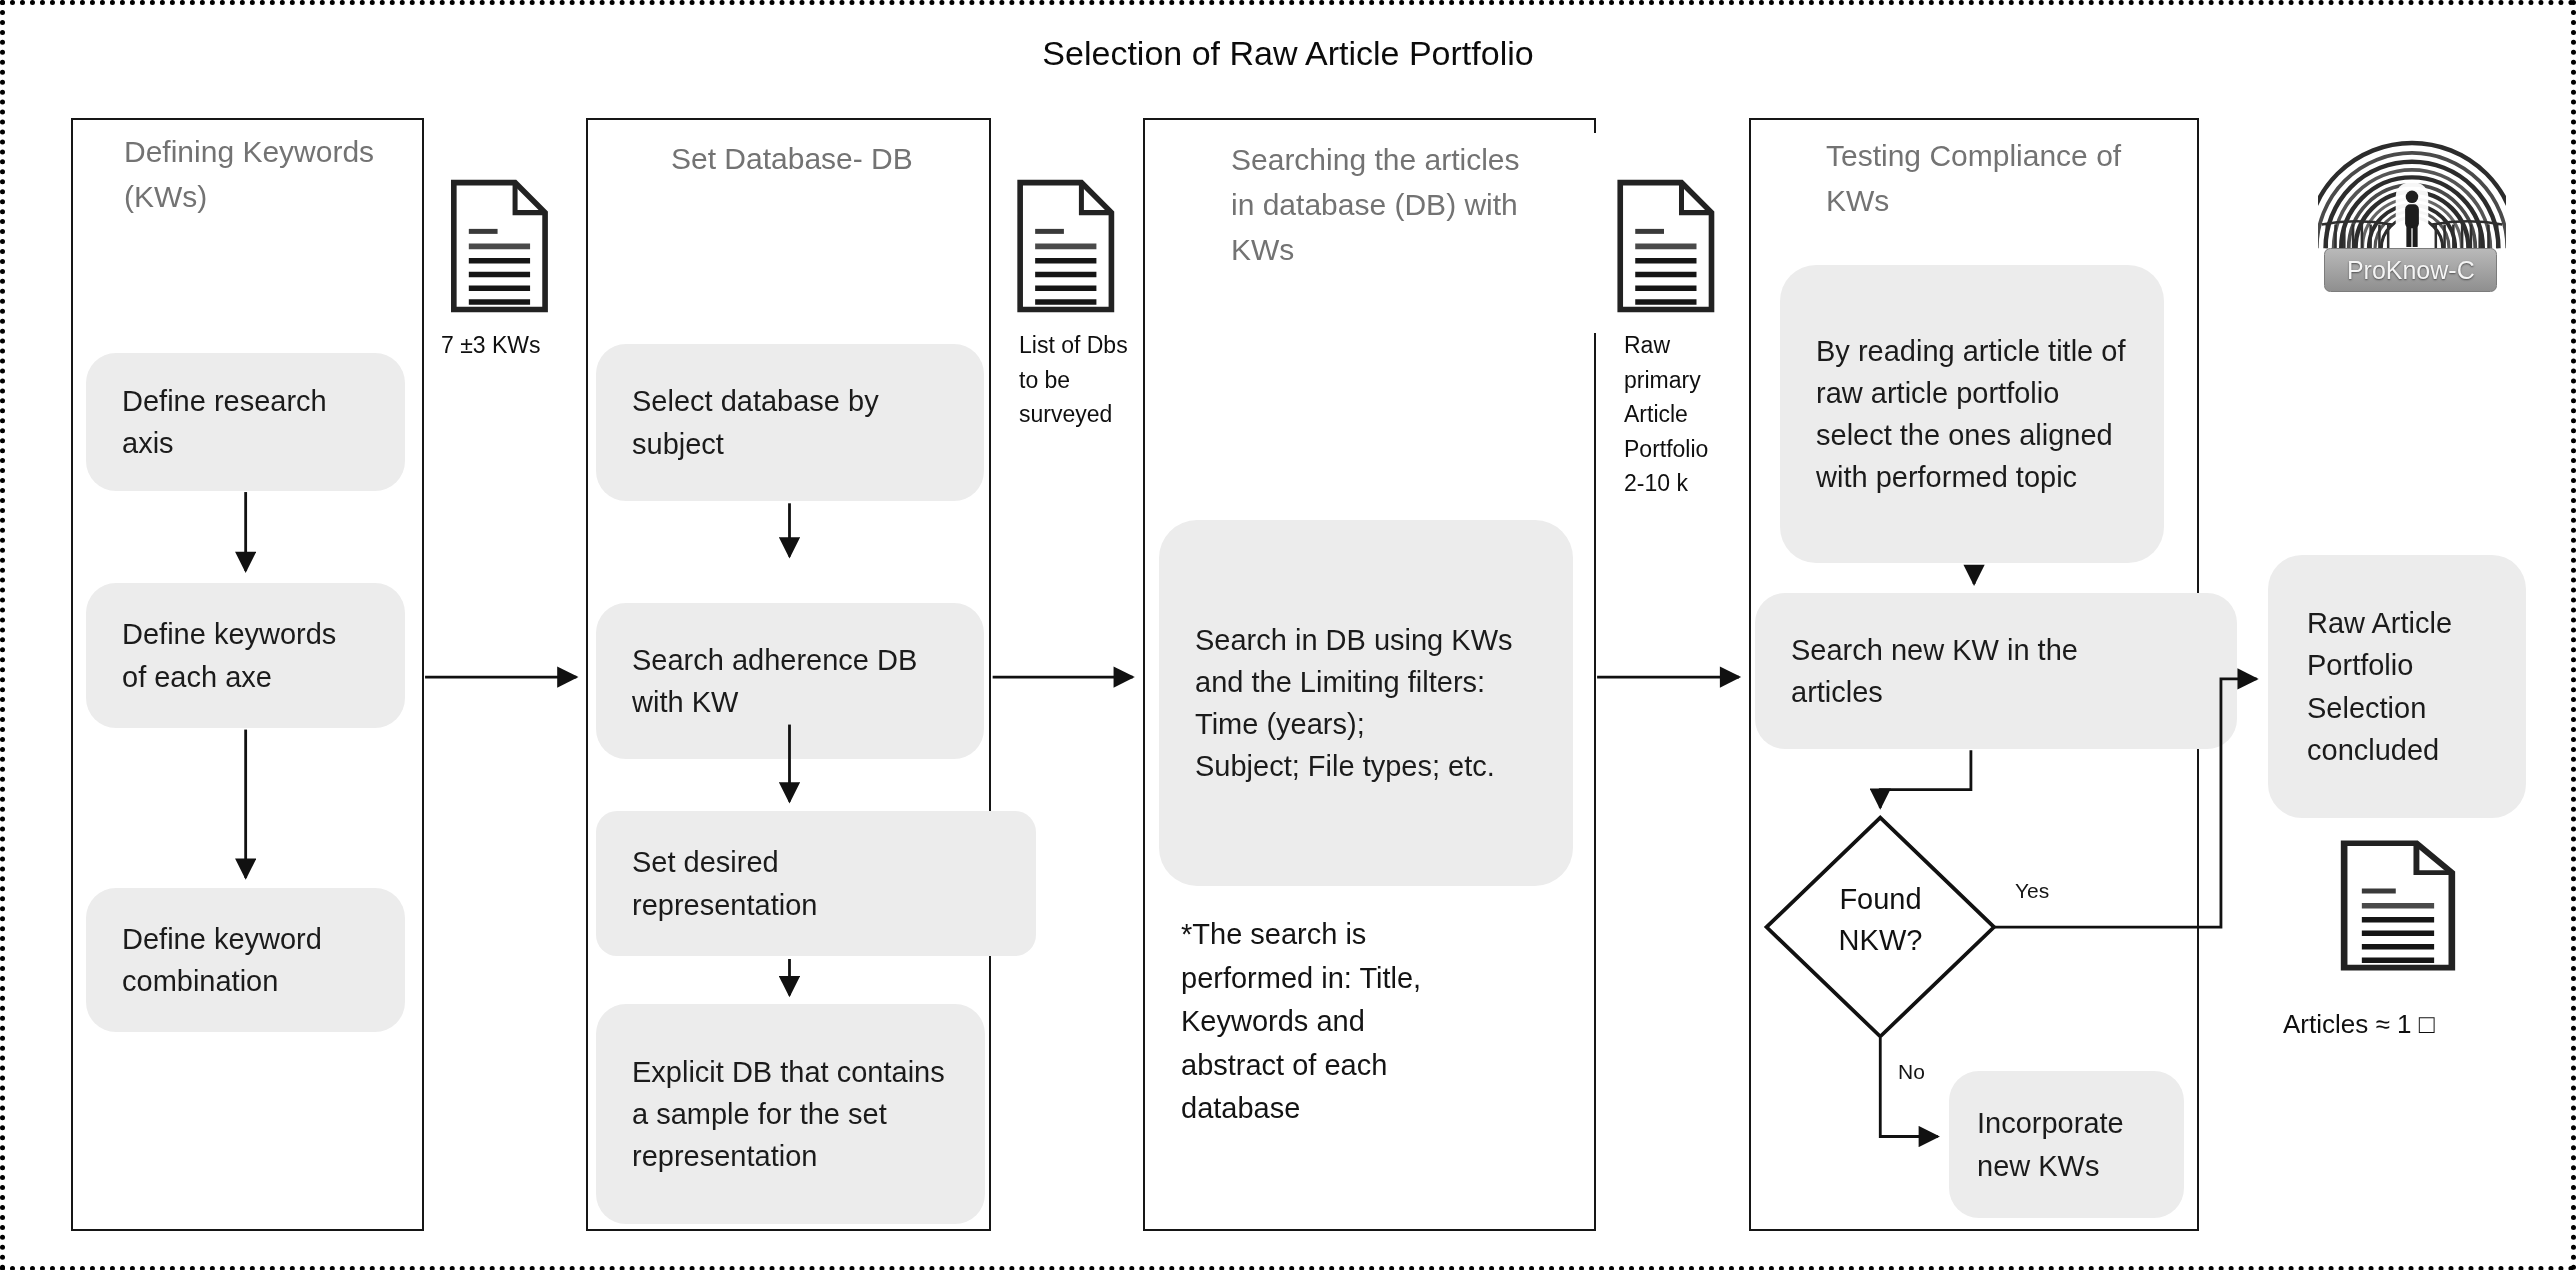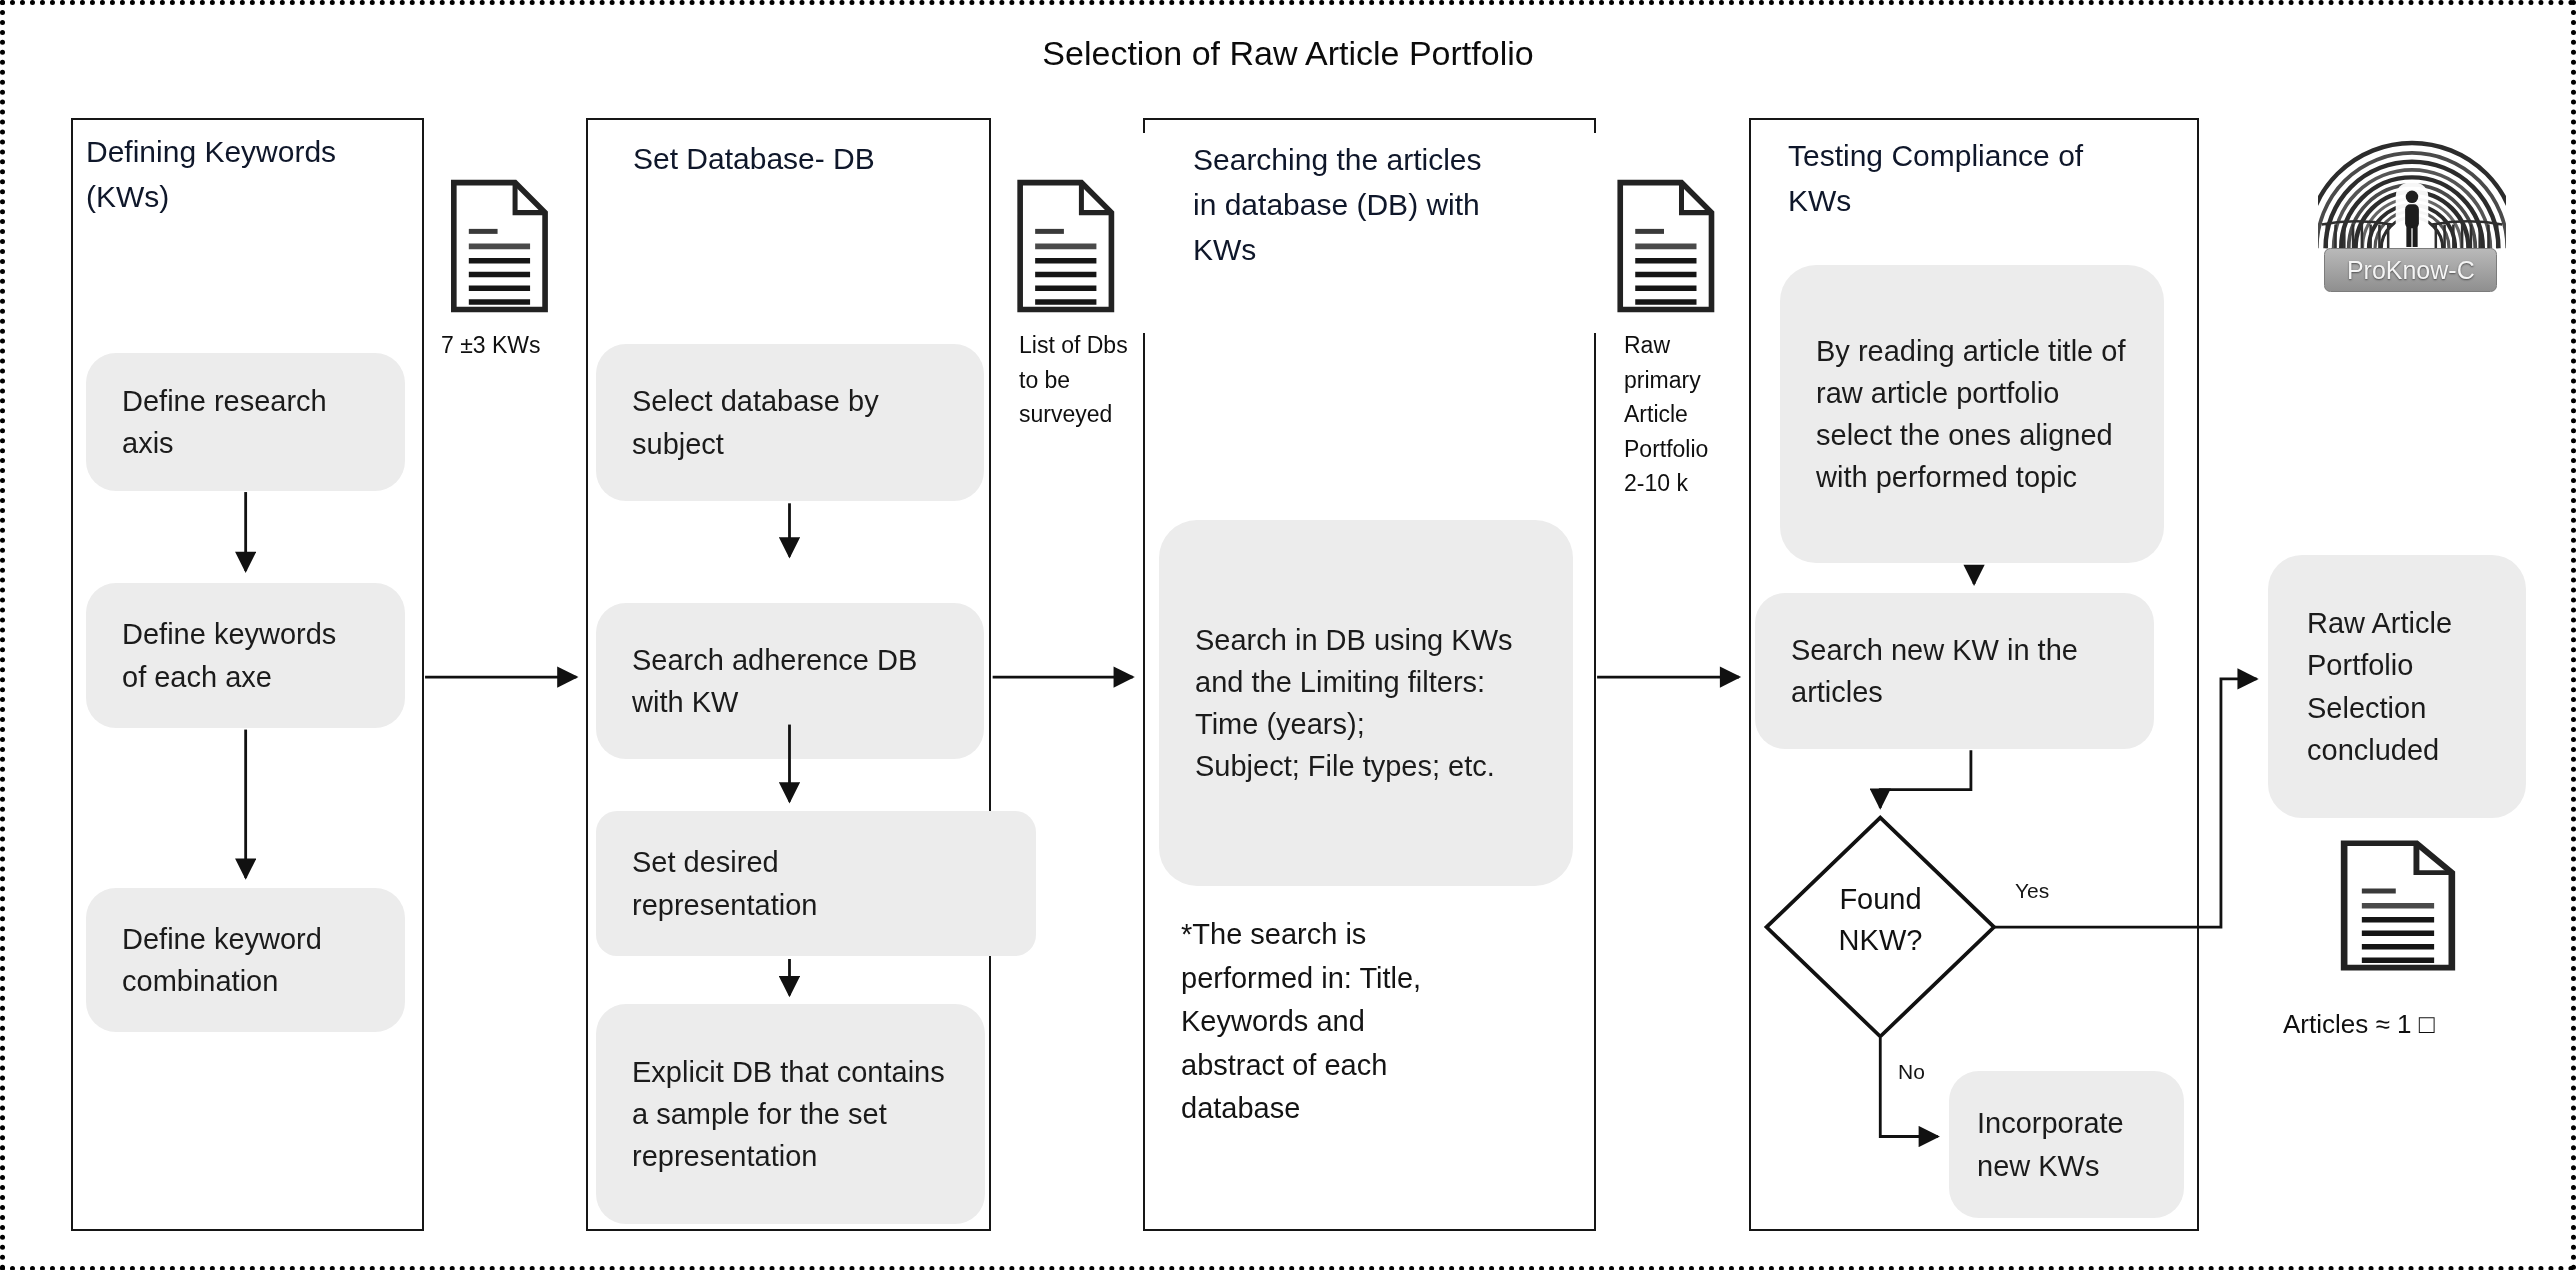--- a/index.html
+++ b/index.html
@@ -1,21 +1,21 @@
 <!DOCTYPE html>
 <html style="font-size:10px"><head>
 <meta charset="utf-8">
 <style>
   html,body{margin:0;padding:0;background:#fff;}
   body{font-family:"Liberation Sans","DejaVu Sans",sans-serif;color:#111;}
   .stage{position:relative;width:2576px;height:1271px;background:#fff;box-sizing:border-box;
          border:5.6px dotted #000;overflow:hidden;}
   .title{position:absolute;left:0;right:0;top:29px;text-align:center;font-size:34px;color:#0b0b0b;}
   .colbox{position:absolute;background:#fff;border:2.5px solid #161616;box-sizing:border-box;}
-  .hdr{position:absolute;font-size:30px;line-height:1.5;white-space:pre-line;color:#0f172a;z-index:4;}
+  .hdr{position:absolute;font-size:30px;line-height:1.5;white-space:pre-line;color:#737373;z-index:4;margin-left:38px;}
   .hdr3{background:#fff;padding-top:3.8px;}
   .step{position:absolute;background:#ececec;border-radius:30px;display:flex;align-items:center;
         color:#1b1b1b;font-size:29px;line-height:1.45;white-space:pre-line;
         padding:0 17.5px 0 36px;box-sizing:border-box;z-index:3;}
   .note{position:absolute;font-size:29px;line-height:1.5;white-space:pre-line;color:#141414;z-index:3;}
   .lbl{position:absolute;font-size:23px;line-height:1.5;white-space:pre-line;color:#0f0f0f;z-index:4;}
   .branch{position:absolute;font-size:21px;color:#141414;z-index:6;}
   .dlabel{position:absolute;left:1789px;top:874px;width:173px;text-align:center;font-size:29px;
           line-height:1.4;white-space:pre-line;z-index:6;}
   .overlay{position:absolute;left:0;top:0;z-index:5;pointer-events:none;}
@@ -70,21 +70,21 @@
   <div class="note" style="left:1176px;top:908px;width:350px;">*The search is
 performed in: Title,
 Keywords and
 abstract of each
 database</div>
 
   <div class="step" style="left:1775px;top:260px;width:384px;height:298px;border-radius:36px;">By reading article title of
 raw article portfolio
 select the ones aligned
 with performed topic</div>
-  <div class="step" style="left:1750px;top:588px;width:399px;height:156px;">Search new KW in the
+  <div class="step" style="left:1750px;top:588px;width:482px;height:156px;">Search new KW in the
 articles</div>
   <div class="dlabel">Found
 NKW?</div>
   <div class="branch" style="left:2010px;top:874px;">Yes</div>
   <div class="branch" style="left:1893px;top:1055px;">No</div>
   <div class="step" style="left:1944px;top:1066px;width:235px;height:147px;padding-left:28px;">Incorporate
 new KWs</div>
 
   <div class="step" style="left:2263px;top:550px;width:258px;height:263px;border-radius:34px;padding-left:39px;">Raw Article
 Portfolio

